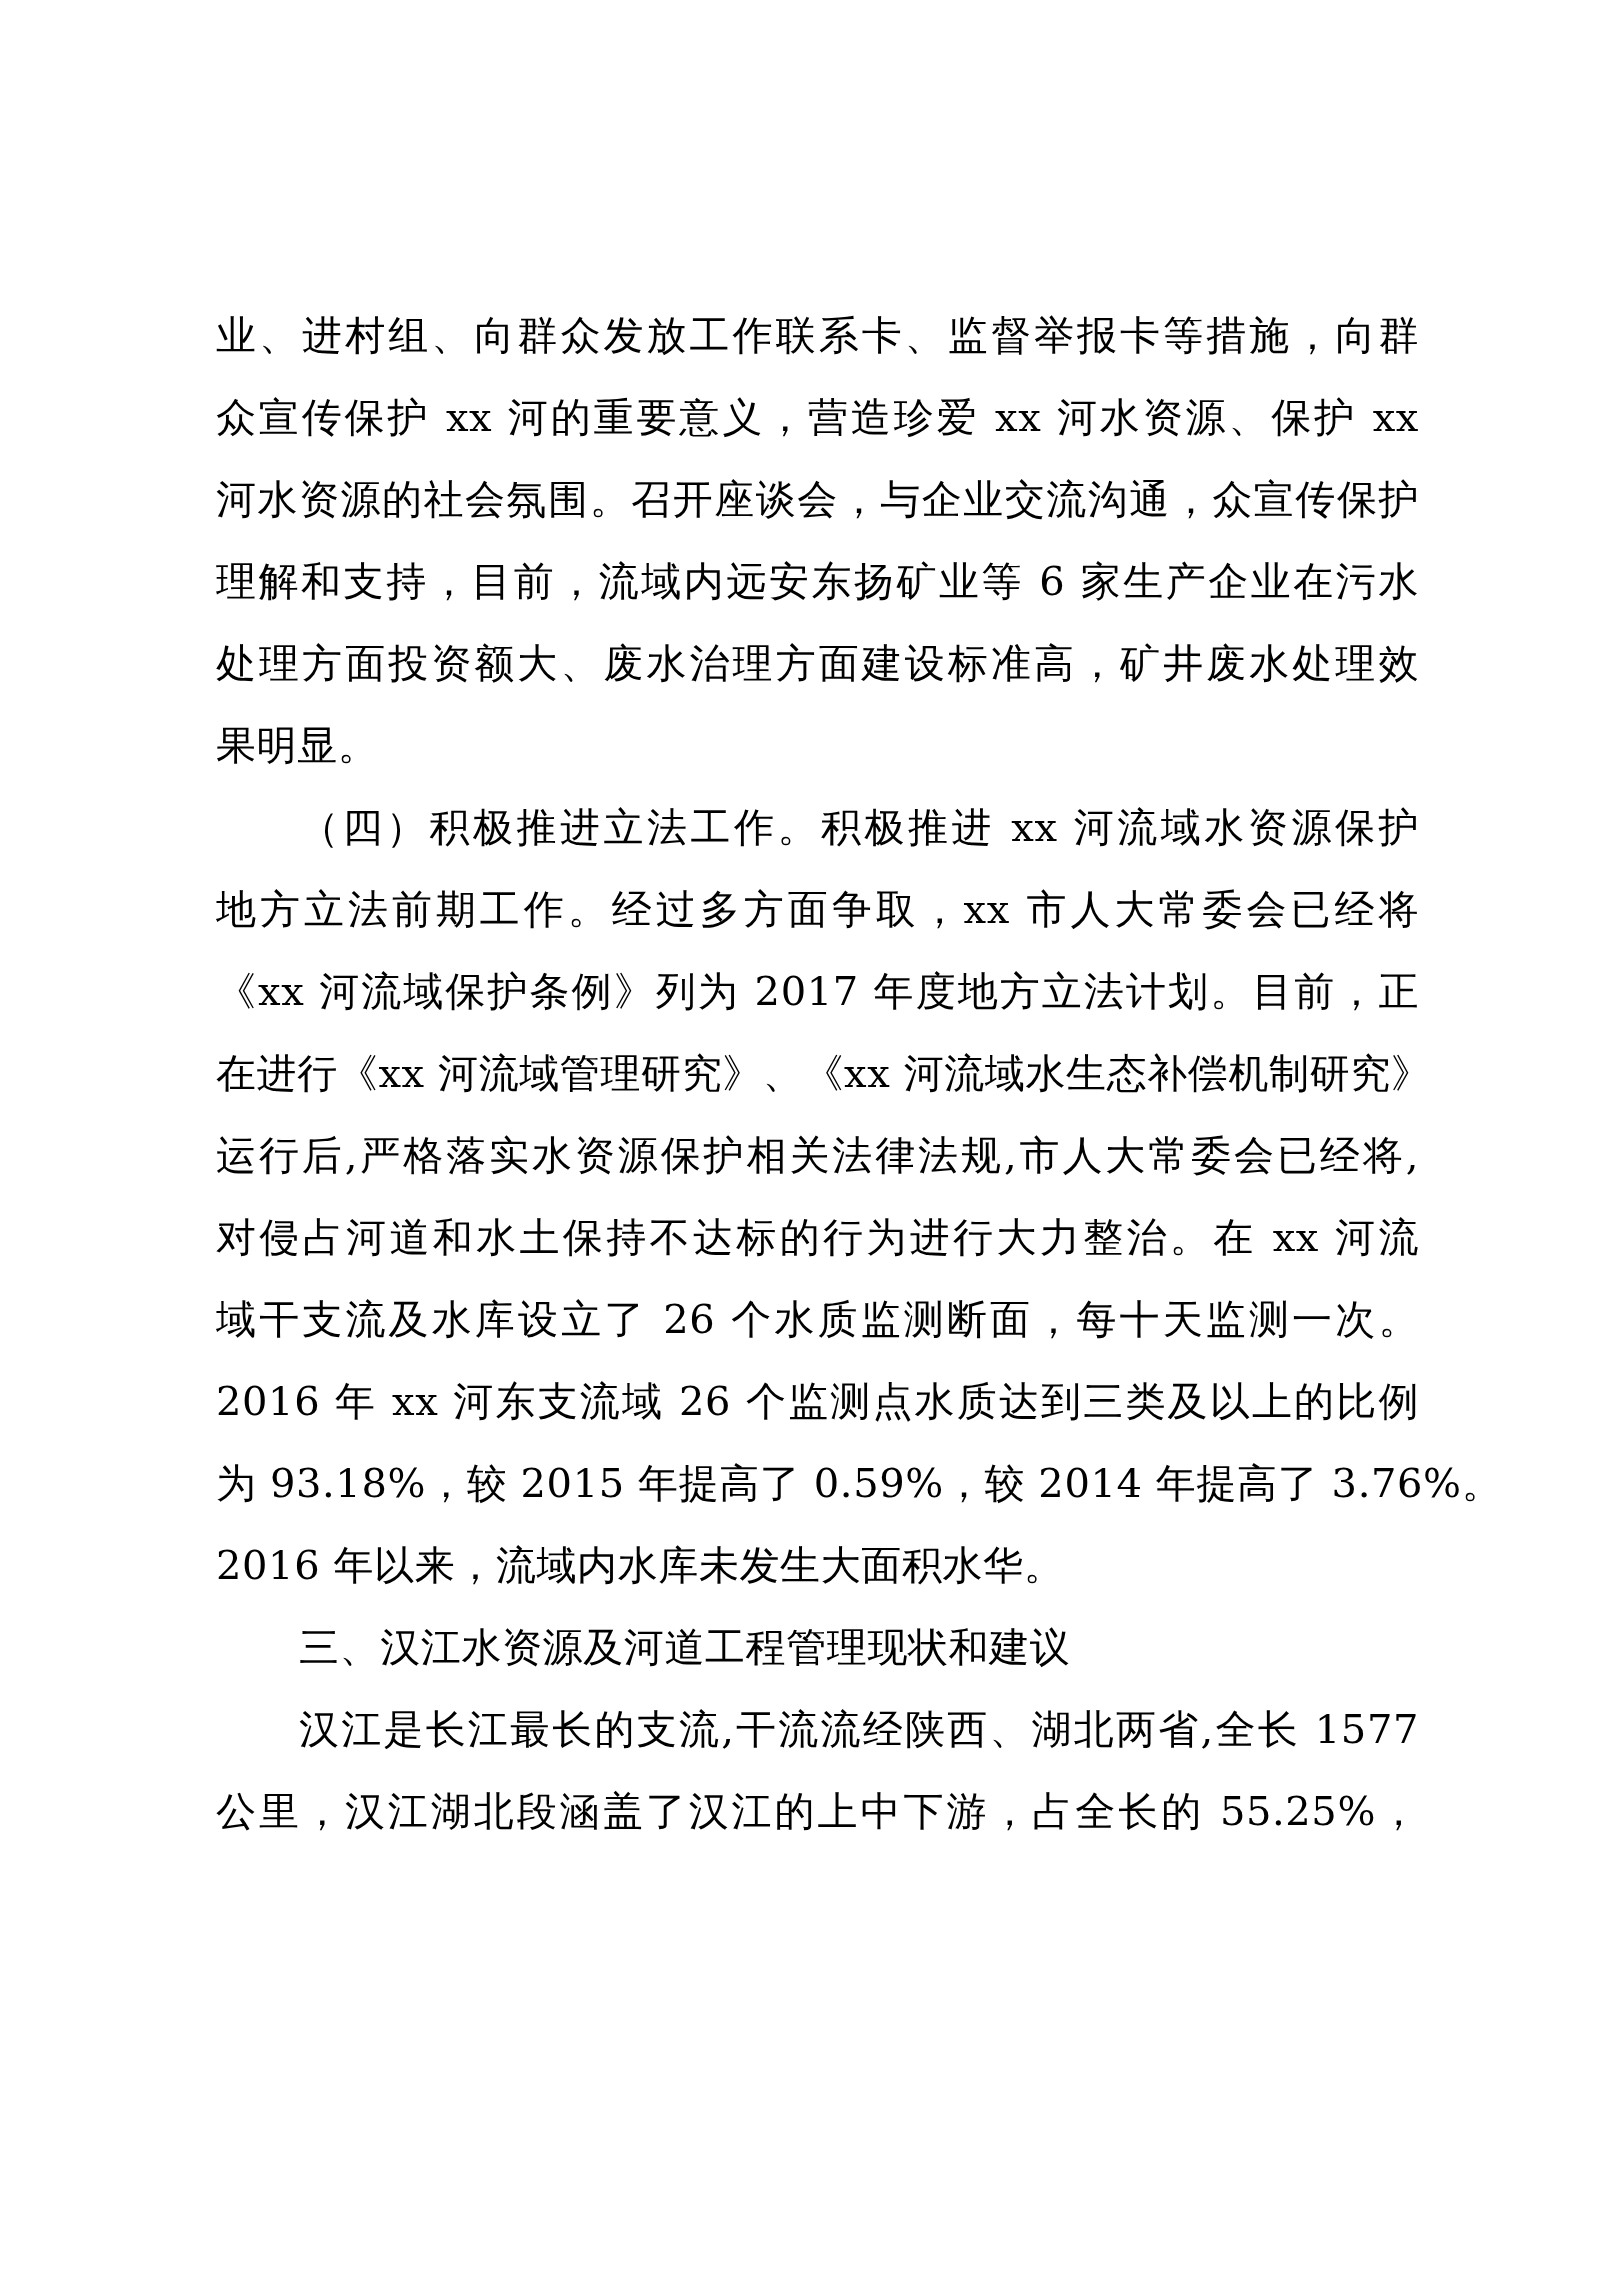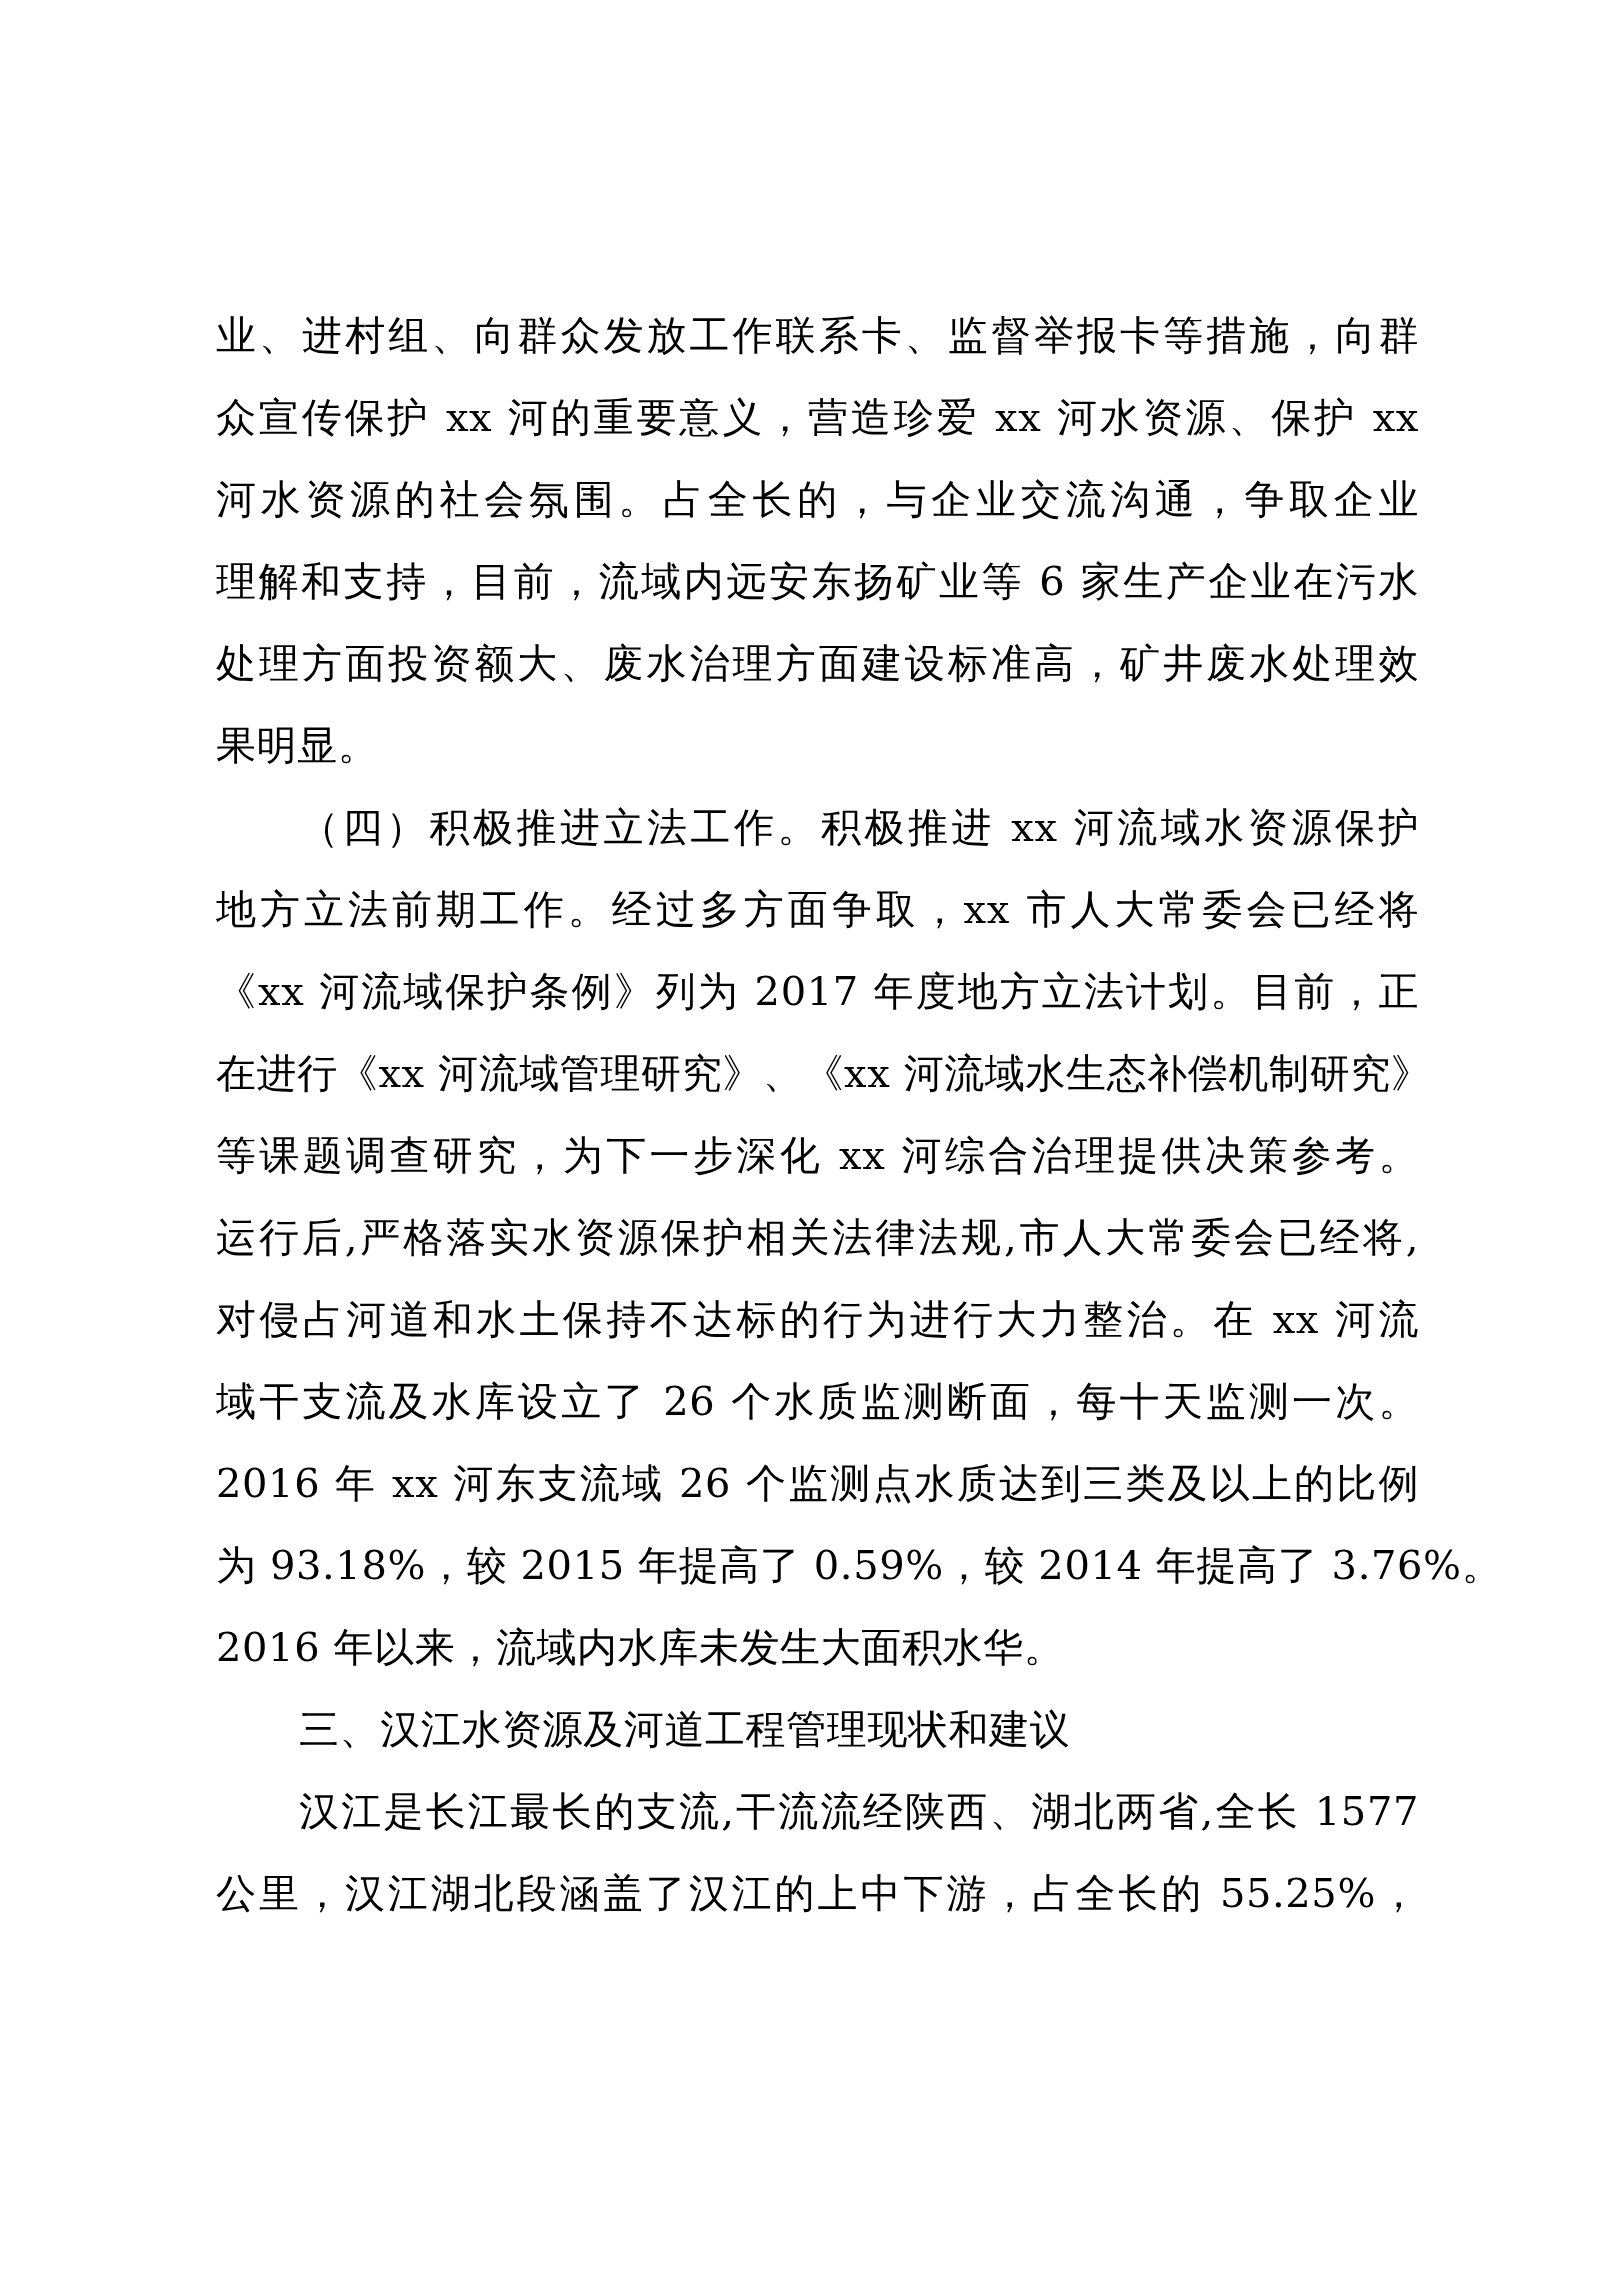--- a/index.html
+++ b/index.html
@@ -48,29 +48,28 @@
     letter-spacing: 2.2px;
   }
 </style>
 </head>
 <body>
 
 <div class="page">
   <div class="content">
     <div class="line j">业、进村组、向群众发放工作联系卡、监督举报卡等措施，向群</div>
     <div class="line j">众宣传保护 xx 河的重要意义，营造珍爱 xx 河水资源、保护 xx</div>
-    <div class="line j">河水资源的社会氛围。占全长的，与企业交流沟通，争取企业</div>
+    <div class="line j">河水资源的社会氛围。召开座谈会，与企业交流沟通，众宣传保护</div>
     <div class="line j">理解和支持，目前，流域内远安东扬矿业等 6 家生产企业在污水</div>
     <div class="line j">处理方面投资额大、废水治理方面建设标准高，矿井废水处理效</div>
     <div class="line">果明显。</div>
     <div class="line j ind">（四）积极推进立法工作。积极推进 xx 河流域水资源保护</div>
     <div class="line j">地方立法前期工作。经过多方面争取，xx 市人大常委会已经将</div>
     <div class="line j">《xx 河流域保护条例》列为 2017 年度地方立法计划。目前，正</div>
     <div class="line j">在进行《xx 河流域管理研究》、《xx 河流域水生态补偿机制研究》</div>
-    <div class="line j">等课题调查研究，为下一步深化 xx 河综合治理提供决策参考。</div>
     <div class="line j">运行后,严格落实水资源保护相关法律法规,市人大常委会已经将,</div>
     <div class="line j">对侵占河道和水土保持不达标的行为进行大力整治。在 xx 河流</div>
     <div class="line j">域干支流及水库设立了 26 个水质监测断面，每十天监测一次。</div>
     <div class="line j">2016 年 xx 河东支流域 26 个监测点水质达到三类及以上的比例</div>
     <div class="line j">为 93.18%，较 2015 年提高了 0.59%，较 2014 年提高了 3.76%。</div>
     <div class="line">2016 年以来，流域内水库未发生大面积水华。</div>
     <div class="line ind">三、汉江水资源及河道工程管理现状和建议</div>
     <div class="line j ind">汉江是长江最长的支流,干流流经陕西、湖北两省,全长 1577</div>
     <div class="line j">公里，汉江湖北段涵盖了汉江的上中下游，占全长的 55.25%，</div>
   </div>

